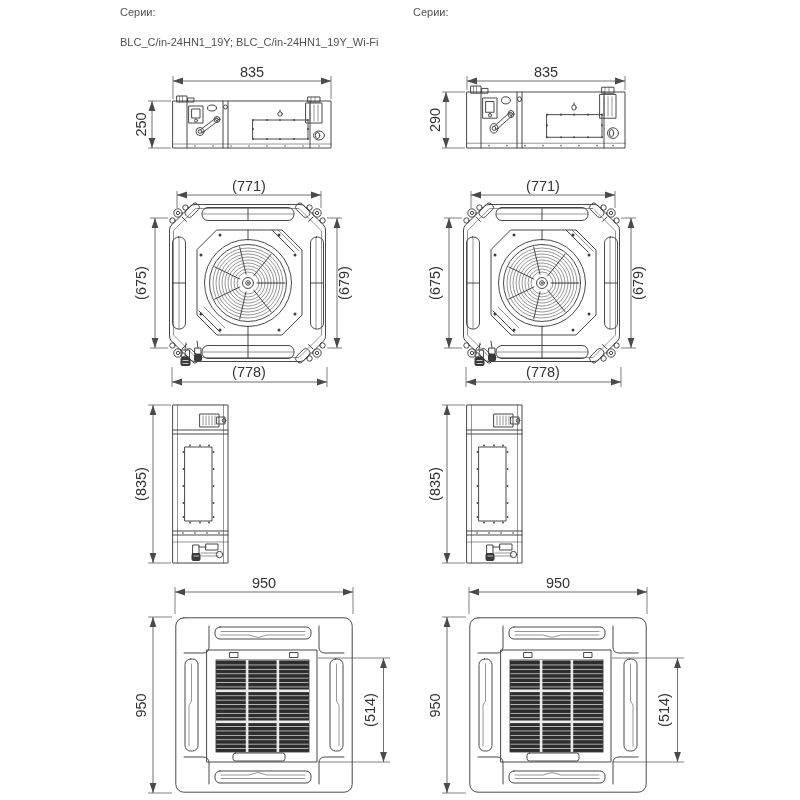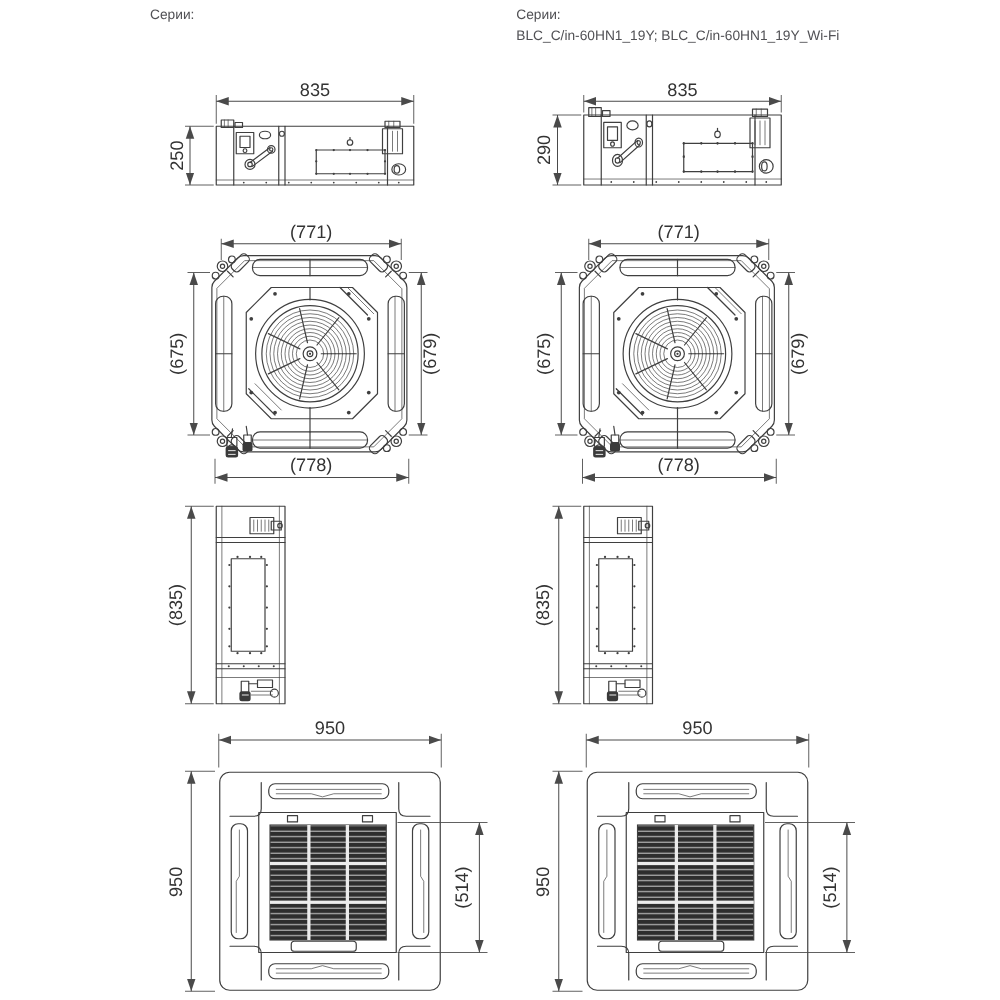--- a/index.html
+++ b/index.html
@@ -1,42 +1,42 @@
 <!DOCTYPE html>
 <html><head>
 <meta charset="utf-8">
 <style>
   html,body{margin:0;padding:0;background:#ffffff;}
   #page{position:relative;width:800px;height:800px;background:#ffffff;overflow:hidden;
         font-family:"Liberation Sans",sans-serif;}
   .hdr{position:absolute;top:4px;color:#515155;font-size:11px;line-height:16px;}
-  .hdr-title{margin-bottom:1px;}
+  .hdr-title{margin-bottom:14px;}
   #sheet{position:absolute;left:0;top:0;}
   
   .ln{fill:none;stroke:#3f3f3f;stroke-width:.95;stroke-linecap:round;stroke-linejoin:round;vector-effect:non-scaling-stroke;}
   .thin{stroke-width:.55;}
   .dot{fill:#3f3f3f;stroke:none;}
   .drk{fill:#3a3a3a;stroke:none;}
   .lt{stroke:#e8e8e8;stroke-width:.8;fill:none;}
   .dim{fill:none;stroke:#4a4a4a;stroke-width:.8;}
   .ext{fill:none;stroke:#4a4a4a;stroke-width:.7;}
   .dimtxt{fill:#333333;font-family:"Liberation Sans",sans-serif;font-size:14.5px;}
   symbol{overflow:visible;}
 </style>
 </head>
 <body>
 
 <div id="page">
 
   <div class="hdr" style="left:120px;">
     <div class="hdr-title">Серии:</div>
+    <div class="hdr-line">BLC_C/in-24HN1_19Y; BLC_C/in-24HN1_19Y_Wi-Fi</div>
   </div>
   <div class="hdr" style="left:413px;">
     <div class="hdr-title">Серии:</div>
-    <div class="hdr-line">BLC_C/in-60HN1_19Y; BLC_C/in-60HN1_19Y_Wi-Fi</div>
   </div>
 
   <svg id="sheet" width="800" height="800" viewBox="0 0 800 800">
     <defs>
       <marker id="arr" viewBox="0 0 10 8" refX="10" refY="4" markerWidth="10" markerHeight="8" markerUnits="userSpaceOnUse" orient="auto-start-reverse">
         <path d="M0,0.6 L10,4 L0,7.4 Z" fill="#4a4a4a"></path>
       </marker>
 
       <pattern id="grillrows" width="8" height="4.4" patternUnits="userSpaceOnUse">
         <rect width="8" height="4.4" fill="#2d2d2d"></rect>

